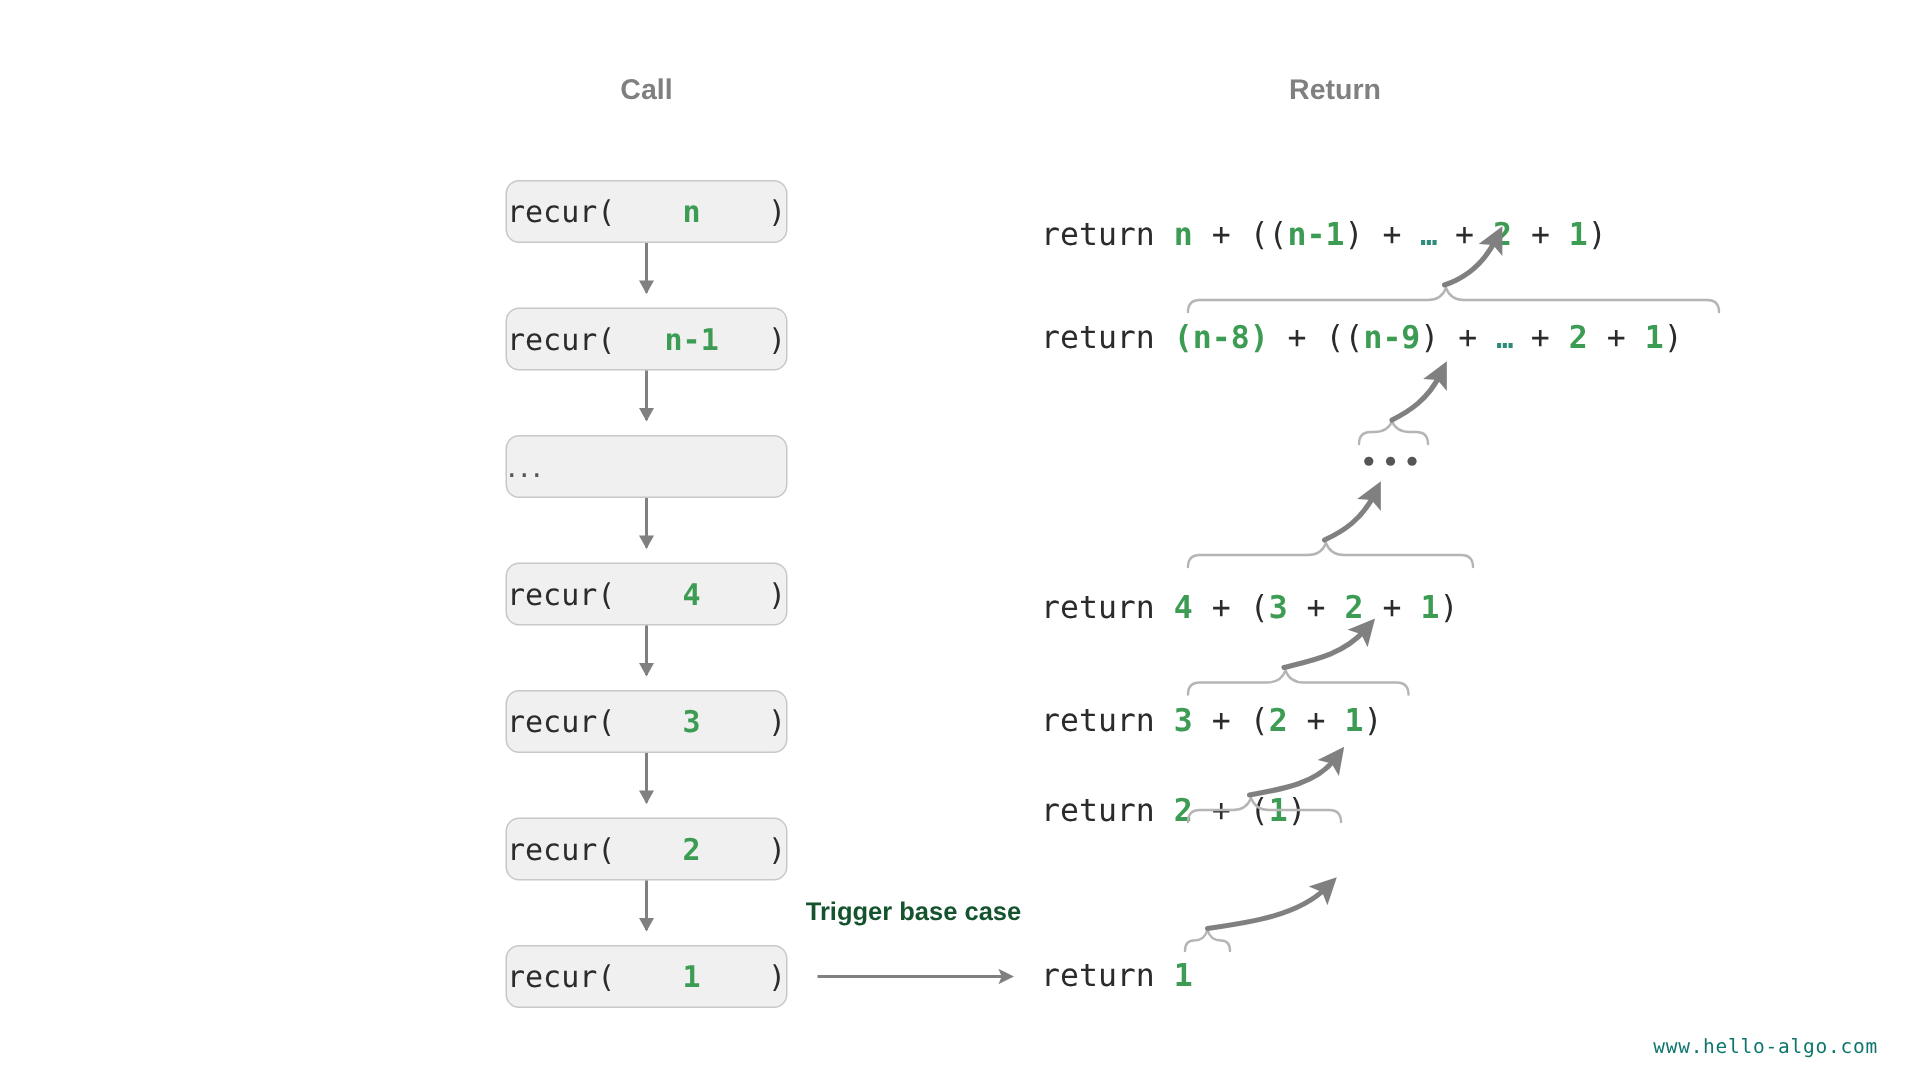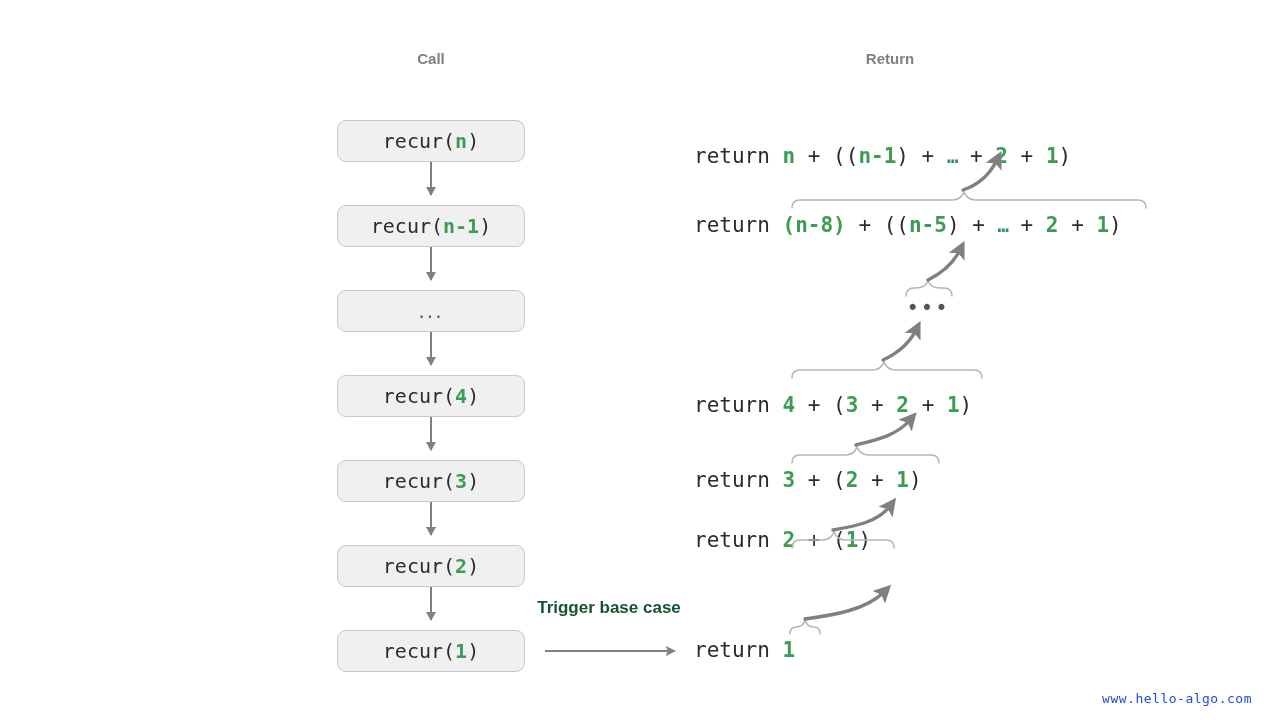--- a/index.html
+++ b/index.html
@@ -13,42 +13,42 @@
     position: relative;
     overflow: hidden;
     font-family: "Liberation Sans", sans-serif;
   }
 
   
   .col-header {
     position: absolute;
     font-family: "Liberation Sans", sans-serif;
     font-weight: bold;
-    font-size: 15px;
+    font-size: 19px;
     color: #808080;
     text-align: center;
     white-space: nowrap;
     transform: translateX(-50%);
   }
   #header-call   { left: 431px; top: 50px; }
   #header-return { left: 890px; top: 50px; }
 
   
   .call-box {
     position: absolute;
     left: 337px;
     width: 188px;
     height: 42px;
     box-sizing: border-box;
     border: 1.5px solid #c8c8c8;
     border-radius: 9px;
     background: #f0f0f0;
     display: flex;
     align-items: center;
-    justify-content: center;
+    justify-content: space-between;
     font-family: "DejaVu Sans Mono", monospace;
     font-size: 20px;
     color: #2b2b2b;
     letter-spacing: 0px;
   }
   .call-box .g { color: #3d9c53; font-weight: bold; }
   .call-box .dots {
     color: #555;
     font-family: "DejaVu Sans", sans-serif;
     letter-spacing: 2px;
@@ -127,21 +127,21 @@
     white-space: nowrap;
   }
 
   
   #watermark {
     position: absolute;
     right: 28px;
     bottom: 14px;
     font-family: "DejaVu Sans Mono", monospace;
     font-size: 13px;
-    color: #1d4ed8;
+    color: #0f766e;
     letter-spacing: 0.5px;
     white-space: nowrap;
   }
 </style>
 </head>
 <body>
 
 <div id="header-call" class="col-header">Call</div>
 <div id="header-return" class="col-header">Return</div>
 
@@ -190,21 +190,21 @@
 <div class="v-arrow" style="top:332px; height:33px"></div>
 <div class="v-arrow" style="top:417px; height:33px"></div>
 <div class="v-arrow" style="top:502px; height:33px"></div>
 <div class="v-arrow" style="top:587px; height:33px"></div>
 
 <div class="ret-line" style="top:144px">
   <span class="kw">return </span><span class="g">n</span><span> + ((</span><span class="g">n-1</span><span>) + </span><span class="el">…</span><span> + </span><span class="g">2</span><span> + </span><span class="g">1</span><span>)</span>
 </div>
 
 <div class="ret-line" style="top:213px">
-  <span class="kw">return </span><span class="g">(n-8)</span><span> + ((</span><span class="g">n-5</span><span>) + </span><span class="el">…</span><span> + </span><span class="g">2</span><span> + </span><span class="g">1</span><span>)</span>
+  <span class="kw">return </span><span class="g">(n-8)</span><span> + ((</span><span class="g">n-9</span><span>) + </span><span class="el">…</span><span> + </span><span class="g">2</span><span> + </span><span class="g">1</span><span>)</span>
 </div>
 
 <div id="ret-ellipsis">•••</div>
 
 <div class="ret-line" style="top:393px">
   <span class="kw">return </span><span class="g">4</span><span> + (</span><span class="g">3</span><span> + </span><span class="g">2</span><span> + </span><span class="g">1</span><span>)</span>
 </div>
 
 <div class="ret-line" style="top:468px">
   <span class="kw">return </span><span class="g">3</span><span> + (</span><span class="g">2</span><span> + </span><span class="g">1</span><span>)</span>

